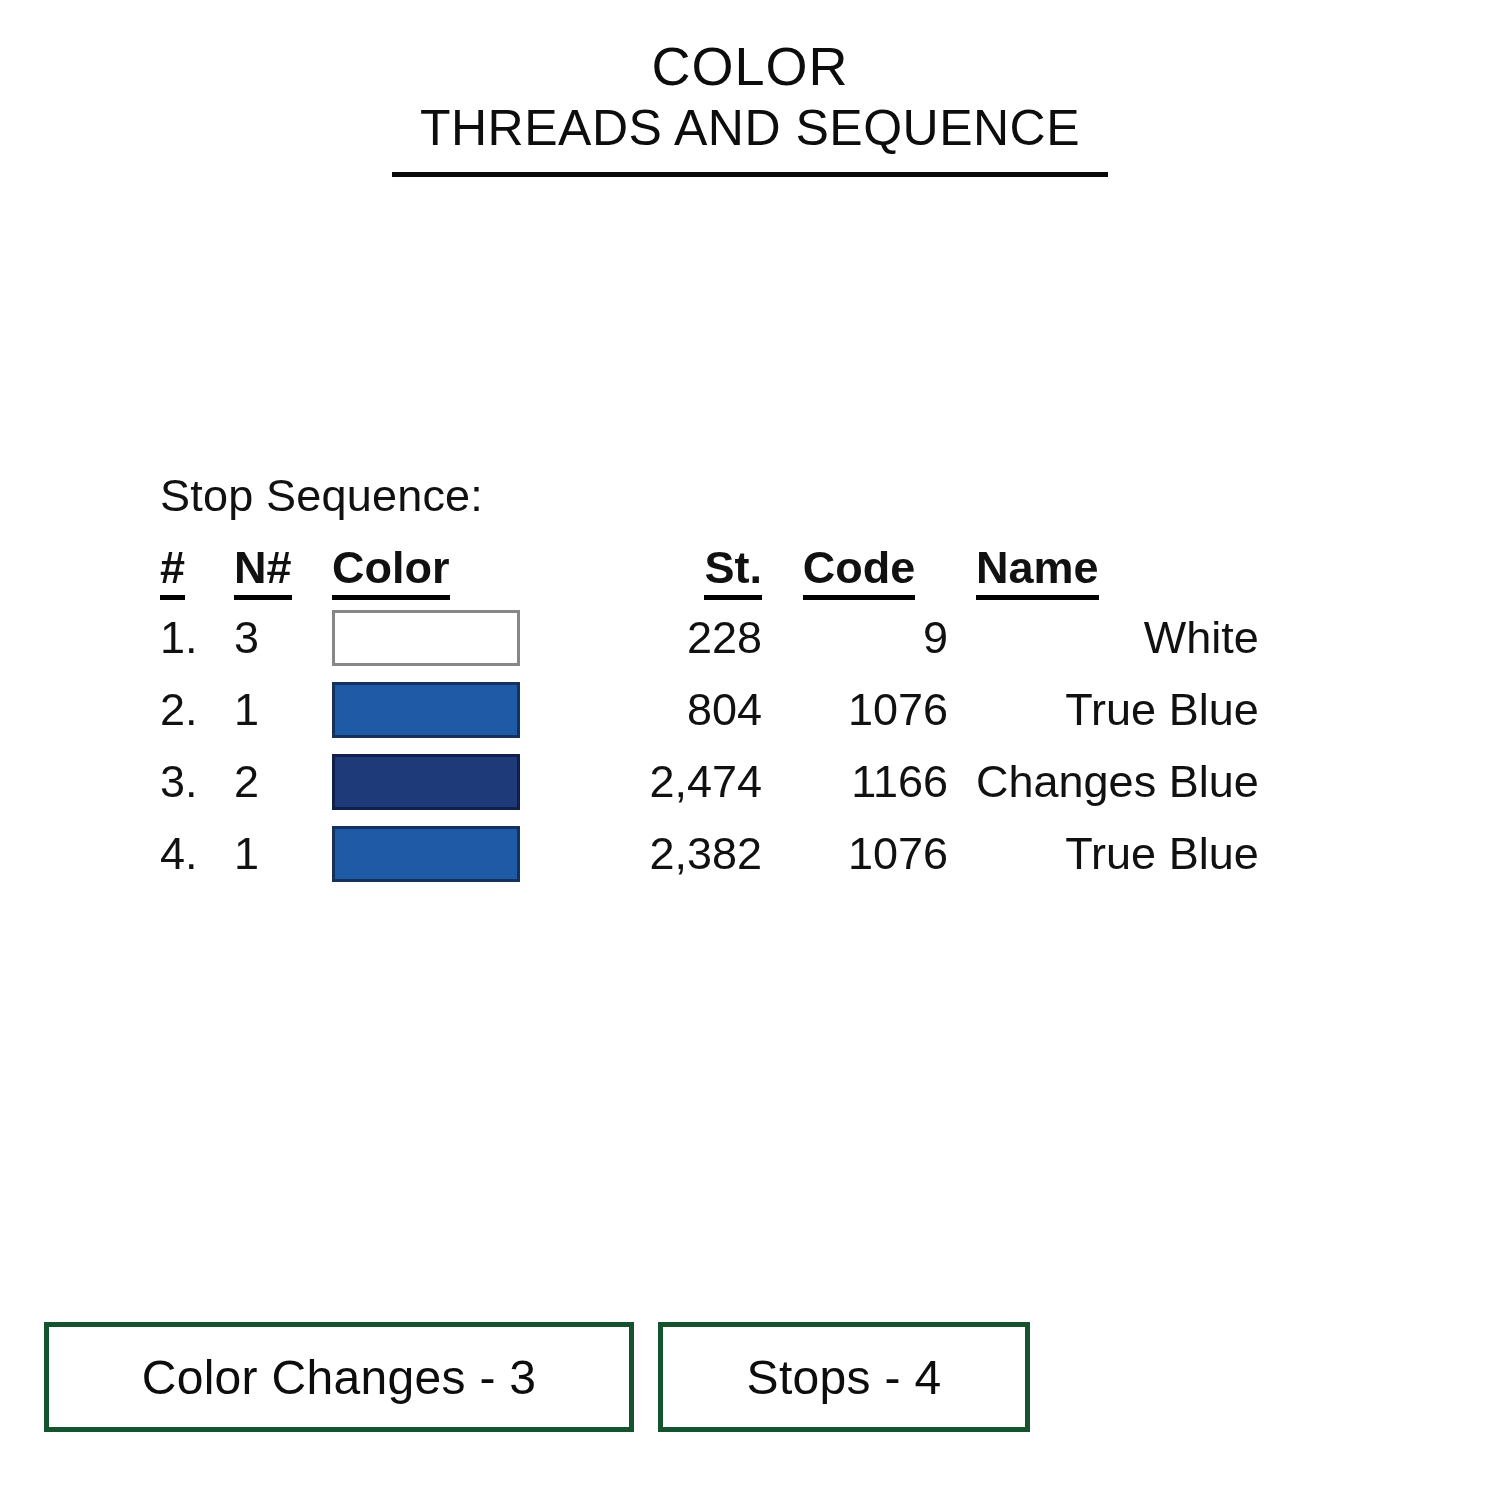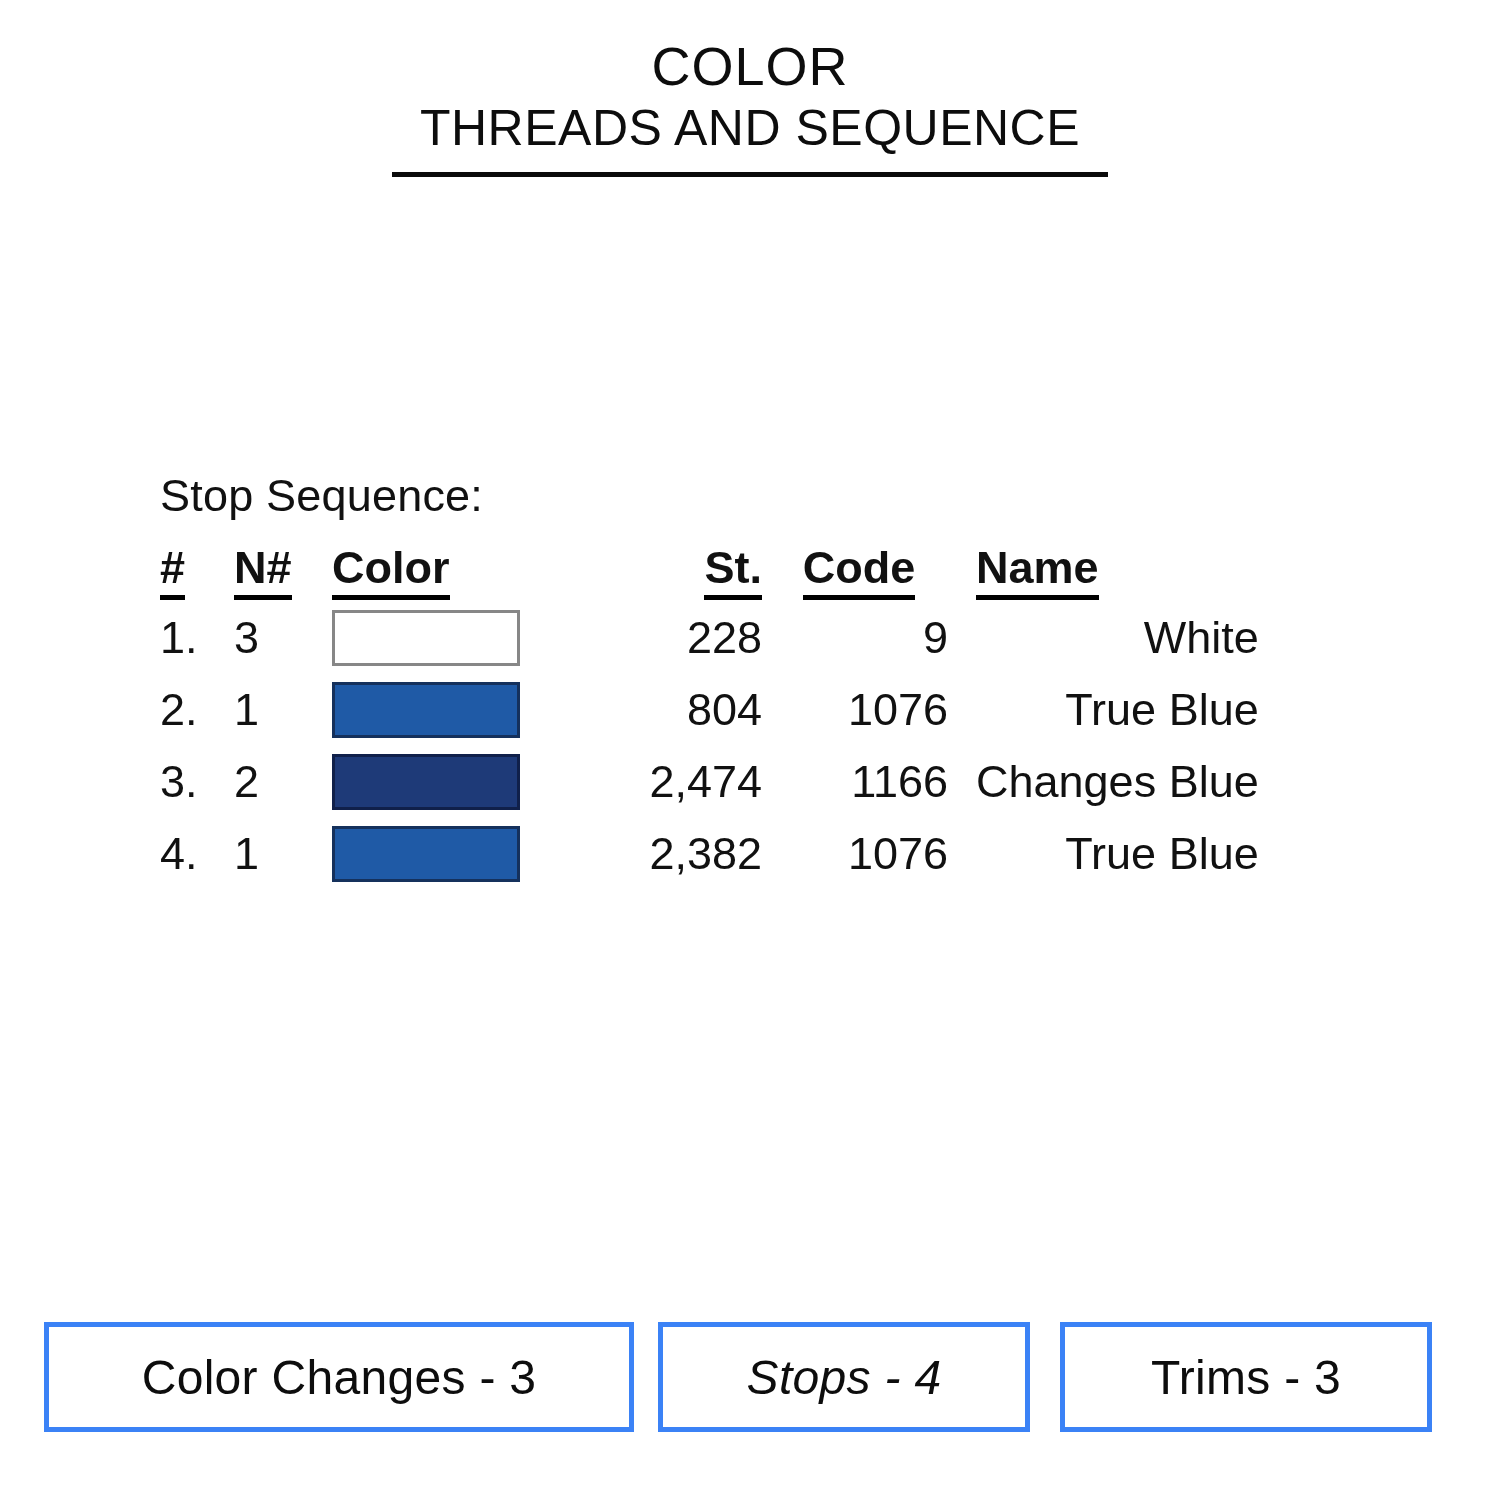--- a/index.html
+++ b/index.html
@@ -110,34 +110,34 @@
   .stats-row {
     position: absolute;
     left: 44px;
     top: 1322px;
     width: 1412px;
     display: flex;
     align-items: stretch;
     gap: 0;
   }
   .stat-box {
-    border: 5px solid #3b82f6;
+    border: 5px solid #14532d;
     background: #fff;
     height: 110px;
     display: flex;
     align-items: center;
     justify-content: center;
     font-size: 48px;
     font-weight: 400;
     letter-spacing: 0.3px;
     color: #0d0d0d;
     box-sizing: border-box;
   }
   .stat-box.wide   { width: 590px; }
-  .stat-box.mid    { width: 372px; margin-left: 24px; font-style: italic; }
+  .stat-box.mid    { width: 372px; margin-left: 24px; }
   .stat-box.narrow { width: 372px; margin-left: 30px; }
 </style>
 </head>
 <body>
 
 <div class="title-block">
   <div class="title-main">COLOR</div>
   <div class="title-sub">THREADS AND SEQUENCE</div>
   <div class="title-rule"></div>
 </div>
@@ -210,14 +210,13 @@
         <td class="col-code">1076</td>
         <td class="col-name">True Blue</td>
       </tr>
     </tbody>
   </table>
 </div>
 
 <div class="stats-row">
   <div class="stat-box wide">Color Changes - 3</div>
   <div class="stat-box mid">Stops - 4</div>
-  <div class="stat-box narrow">Trims - 3</div>
 </div>
 
 </body></html>

